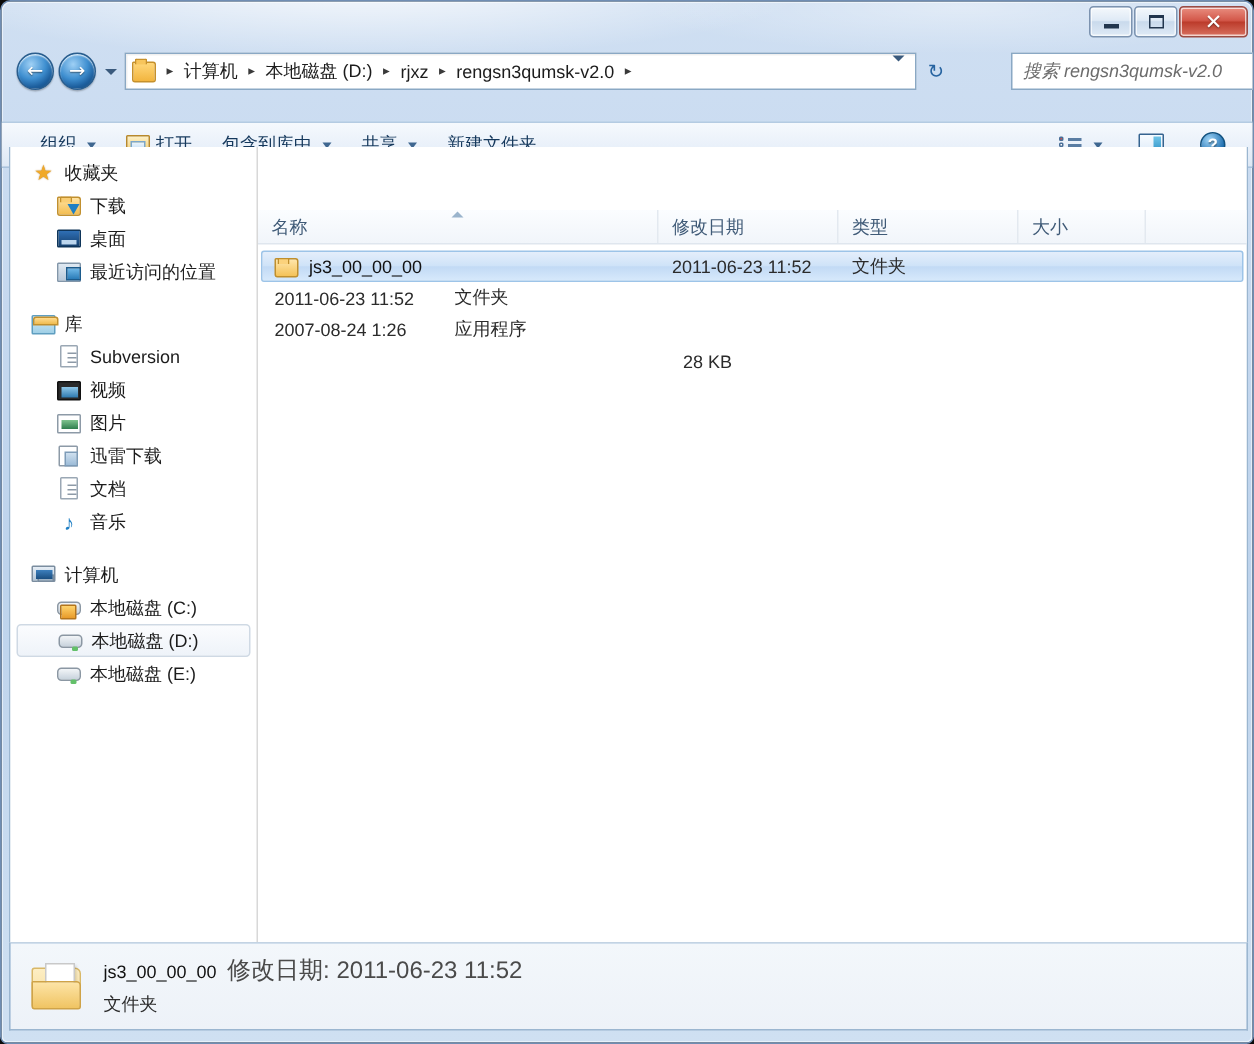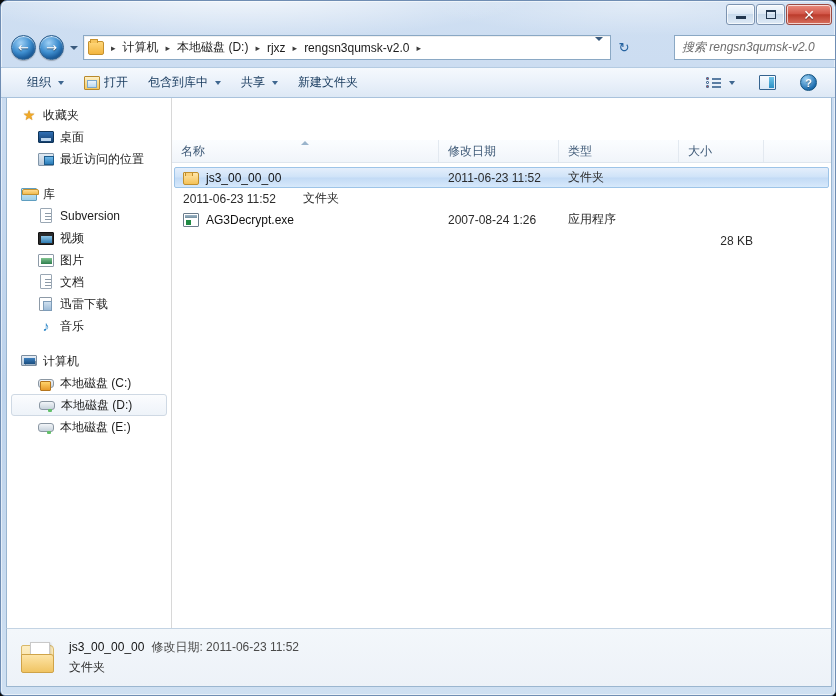--- a/index.html
+++ b/index.html
@@ -96,21 +96,21 @@
     position:absolute; left:673px; top:1px; width:189px; height:25px;
     background:#fff; border:1px solid #8aa8c4;
     display:flex; align-items:center; padding:0 4px 0 7px;
     cursor:text;
   }
   #searchplaceholder{ color:#6c6c6c; font-style:italic; font-size:12px; white-space:nowrap; overflow:hidden;}
   #searchicon{ margin-left:auto; color:#2d6aa8; font-size:13px; }
 
   
   #toolbar{
-    position:absolute; left:0; top:66px; width:836px; height:31px;
+    position:absolute; left:0; top:80px; width:836px; height:31px;
     background:linear-gradient(to bottom,#f5f9fd 0%,#eaf1fa 50%,#dde8f5 100%);
     border-top:1px solid #b4cbe2;
     border-bottom:1px solid #a9c2dc;
     display:flex; align-items:center;
   }
   .tbitem{
     display:flex;align-items:center;gap:4px;height:22px;padding:0 7px;margin-left:4px;
     color:#15385c; font-size:12px; white-space:nowrap; border:1px solid transparent; border-radius:3px;
     cursor:default;
   }
@@ -250,21 +250,21 @@
     box-shadow:1px 1px 2px rgba(0,0,0,.15);
   }
   #statusfolder .front{
     position:absolute;left:0;bottom:1px;width:33px;height:19px;
     background:linear-gradient(to bottom,#fde4a6,#f0c463);
     border:1px solid #cfa348; border-radius:1px 3px 2px 2px;
   }
   #statustext{ display:flex; flex-direction:column; gap:3px; }
   .statline1{ display:flex; align-items:baseline; gap:7px; }
   #statusname{ font-size:12px; color:#111; }
-  #statusdate{ font-size:12px; color:#4a4a4a; }
+  #statusdate{ font-size:16px; color:#4a4a4a; }
   #statustype{ font-size:12px; color:#2b2b2b; }
 </style>
 </head>
 <body>
 
 <div id="window">
   <div id="glass-sheen"></div>
 
   <div id="titlebar">
     <div id="caption-buttons">
@@ -368,20 +368,26 @@
   <div id="body">
 
     <div id="navpane">
 
       <div class="navrow">
         <span class="navicon ic-star">★</span>
         <span>收藏夹</span>
       </div>
       <div class="navrow child">
         <span class="navicon">
+            <span class="ic-folder ic-dl" style="position:absolute;left:0;right:0;"></span>
+          </span>
+        <span>下载</span>
+      </div>
+      <div class="navrow child">
+        <span class="navicon">
             <span class="ic-desktop" style="position:absolute;left:0;right:0;"></span>
           </span>
         <span>桌面</span>
       </div>
       <div class="navrow child">
         <span class="navicon">
             <span class="ic-recent" style="position:absolute;left:0;right:0;"></span>
           </span>
         <span>最近访问的位置</span>
       </div>
@@ -407,29 +413,29 @@
         <span>视频</span>
       </div>
       <div class="navrow child">
         <span class="navicon">
             <span class="ic-pic" style="position:absolute;left:0;right:0;"></span>
           </span>
         <span>图片</span>
       </div>
       <div class="navrow child">
         <span class="navicon">
+            <span class="ic-xl" style="position:absolute;left:0;"></span>
+          </span>
+        <span>迅雷下载</span>
+      </div>
+      <div class="navrow child">
+        <span class="navicon">
             <span class="ic-doc" style="position:absolute;left:0;"></span>
           </span>
         <span>文档</span>
-      </div>
-      <div class="navrow child">
-        <span class="navicon">
-            <span class="ic-xl" style="position:absolute;left:0;"></span>
-          </span>
-        <span>迅雷下载</span>
       </div>
       <div class="navrow child">
         <span class="navicon ic-music">♪</span>
         <span>音乐</span>
       </div>
 
       <div class="navgap"></div>
 
       <div class="navrow">
         <span class="navicon">
@@ -489,26 +495,20 @@
           <div class="fcell date" style="width:120px">2011-06-23 11:52</div>
           <div class="fcell type" style="width:120px">文件夹</div>
           <div class="fcell size" style="width:85px"></div>
         </div>
         <div class="frow">
           <div class="fcell date" style="width:120px">2011-06-23 11:52</div>
           <div class="fcell type" style="width:120px">文件夹</div>
           <div class="fcell size" style="width:85px"></div>
         </div>
         <div class="frow">
-          <div class="fcell" style="width:265px">
-            <span class="fi">
-                <span class="fi-exe" style="position:absolute;left:0;right:0;"></span>
-              </span>
-            <span>AG3Decrypt.exe</span>
-          </div>
           <div class="fcell date" style="width:120px">2007-08-24 1:26</div>
           <div class="fcell type" style="width:120px">应用程序</div>
           <div class="fcell size" style="width:85px">28 KB</div>
         </div>
       </div>
     </div>
   </div>
 
   <div id="statusbar">
     <div id="statusfolder">

